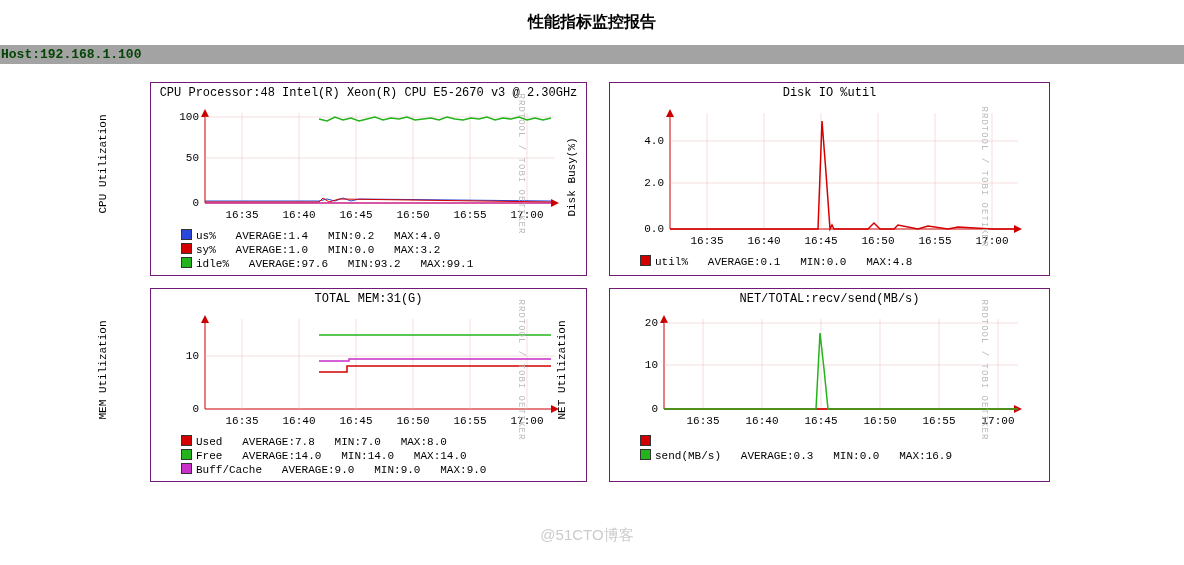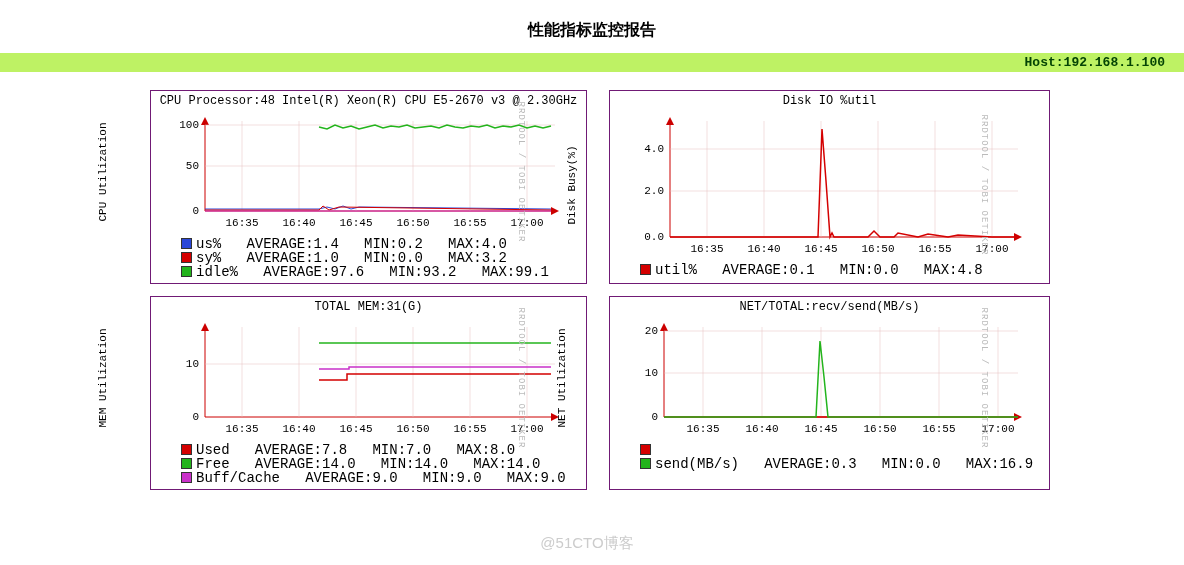--- a/index.html
+++ b/index.html
@@ -8,29 +8,28 @@
     font-family:"Courier New", monospace;
     font-size:12px;
     background:#fff;
     width:1184px;
   }
   .page-title {
     text-align:center;
     font-family:"SimSun","serif";
     font-weight:bold;
     font-size:16px;
-    padding:18px 0 12px;
+    padding:10px 0 12px;
   }
   .host-bar {
-    background:#bef264;
-    padding:2px 19px;
+    background:#a3a3a3;
+    padding:2px 1px;
     font-weight:bold;
     color:#044404;
     font-size:13px;
-    text-align:right;
   }
   .charts-wrap {
     margin:18px 0 0 150px;
     width:900px;
   }
   .row { display:flex; }
   .row + .row { margin-top:12px; }
   .panel {
     border:1px solid #701a75;
     background:#fff;
@@ -64,21 +63,21 @@
     top:50%;
     transform:translateY(-50%) rotate(90deg);
     transform-origin:center;
     font-size:9px;
     color:#bbb;
     letter-spacing:1px;
     white-space:nowrap;
   }
   svg.plot { display:block; }
   .legend {
-    font-size:14px;
+    font-size:11px;
     line-height:14px;
     padding:4px 6px 4px 30px;
   }
   .legend-line { white-space:pre; }
   .swatch {
     display:inline-block;
     width:9px; height:9px;
     border:1px solid #333;
     margin-right:4px;
     vertical-align:-1px;

